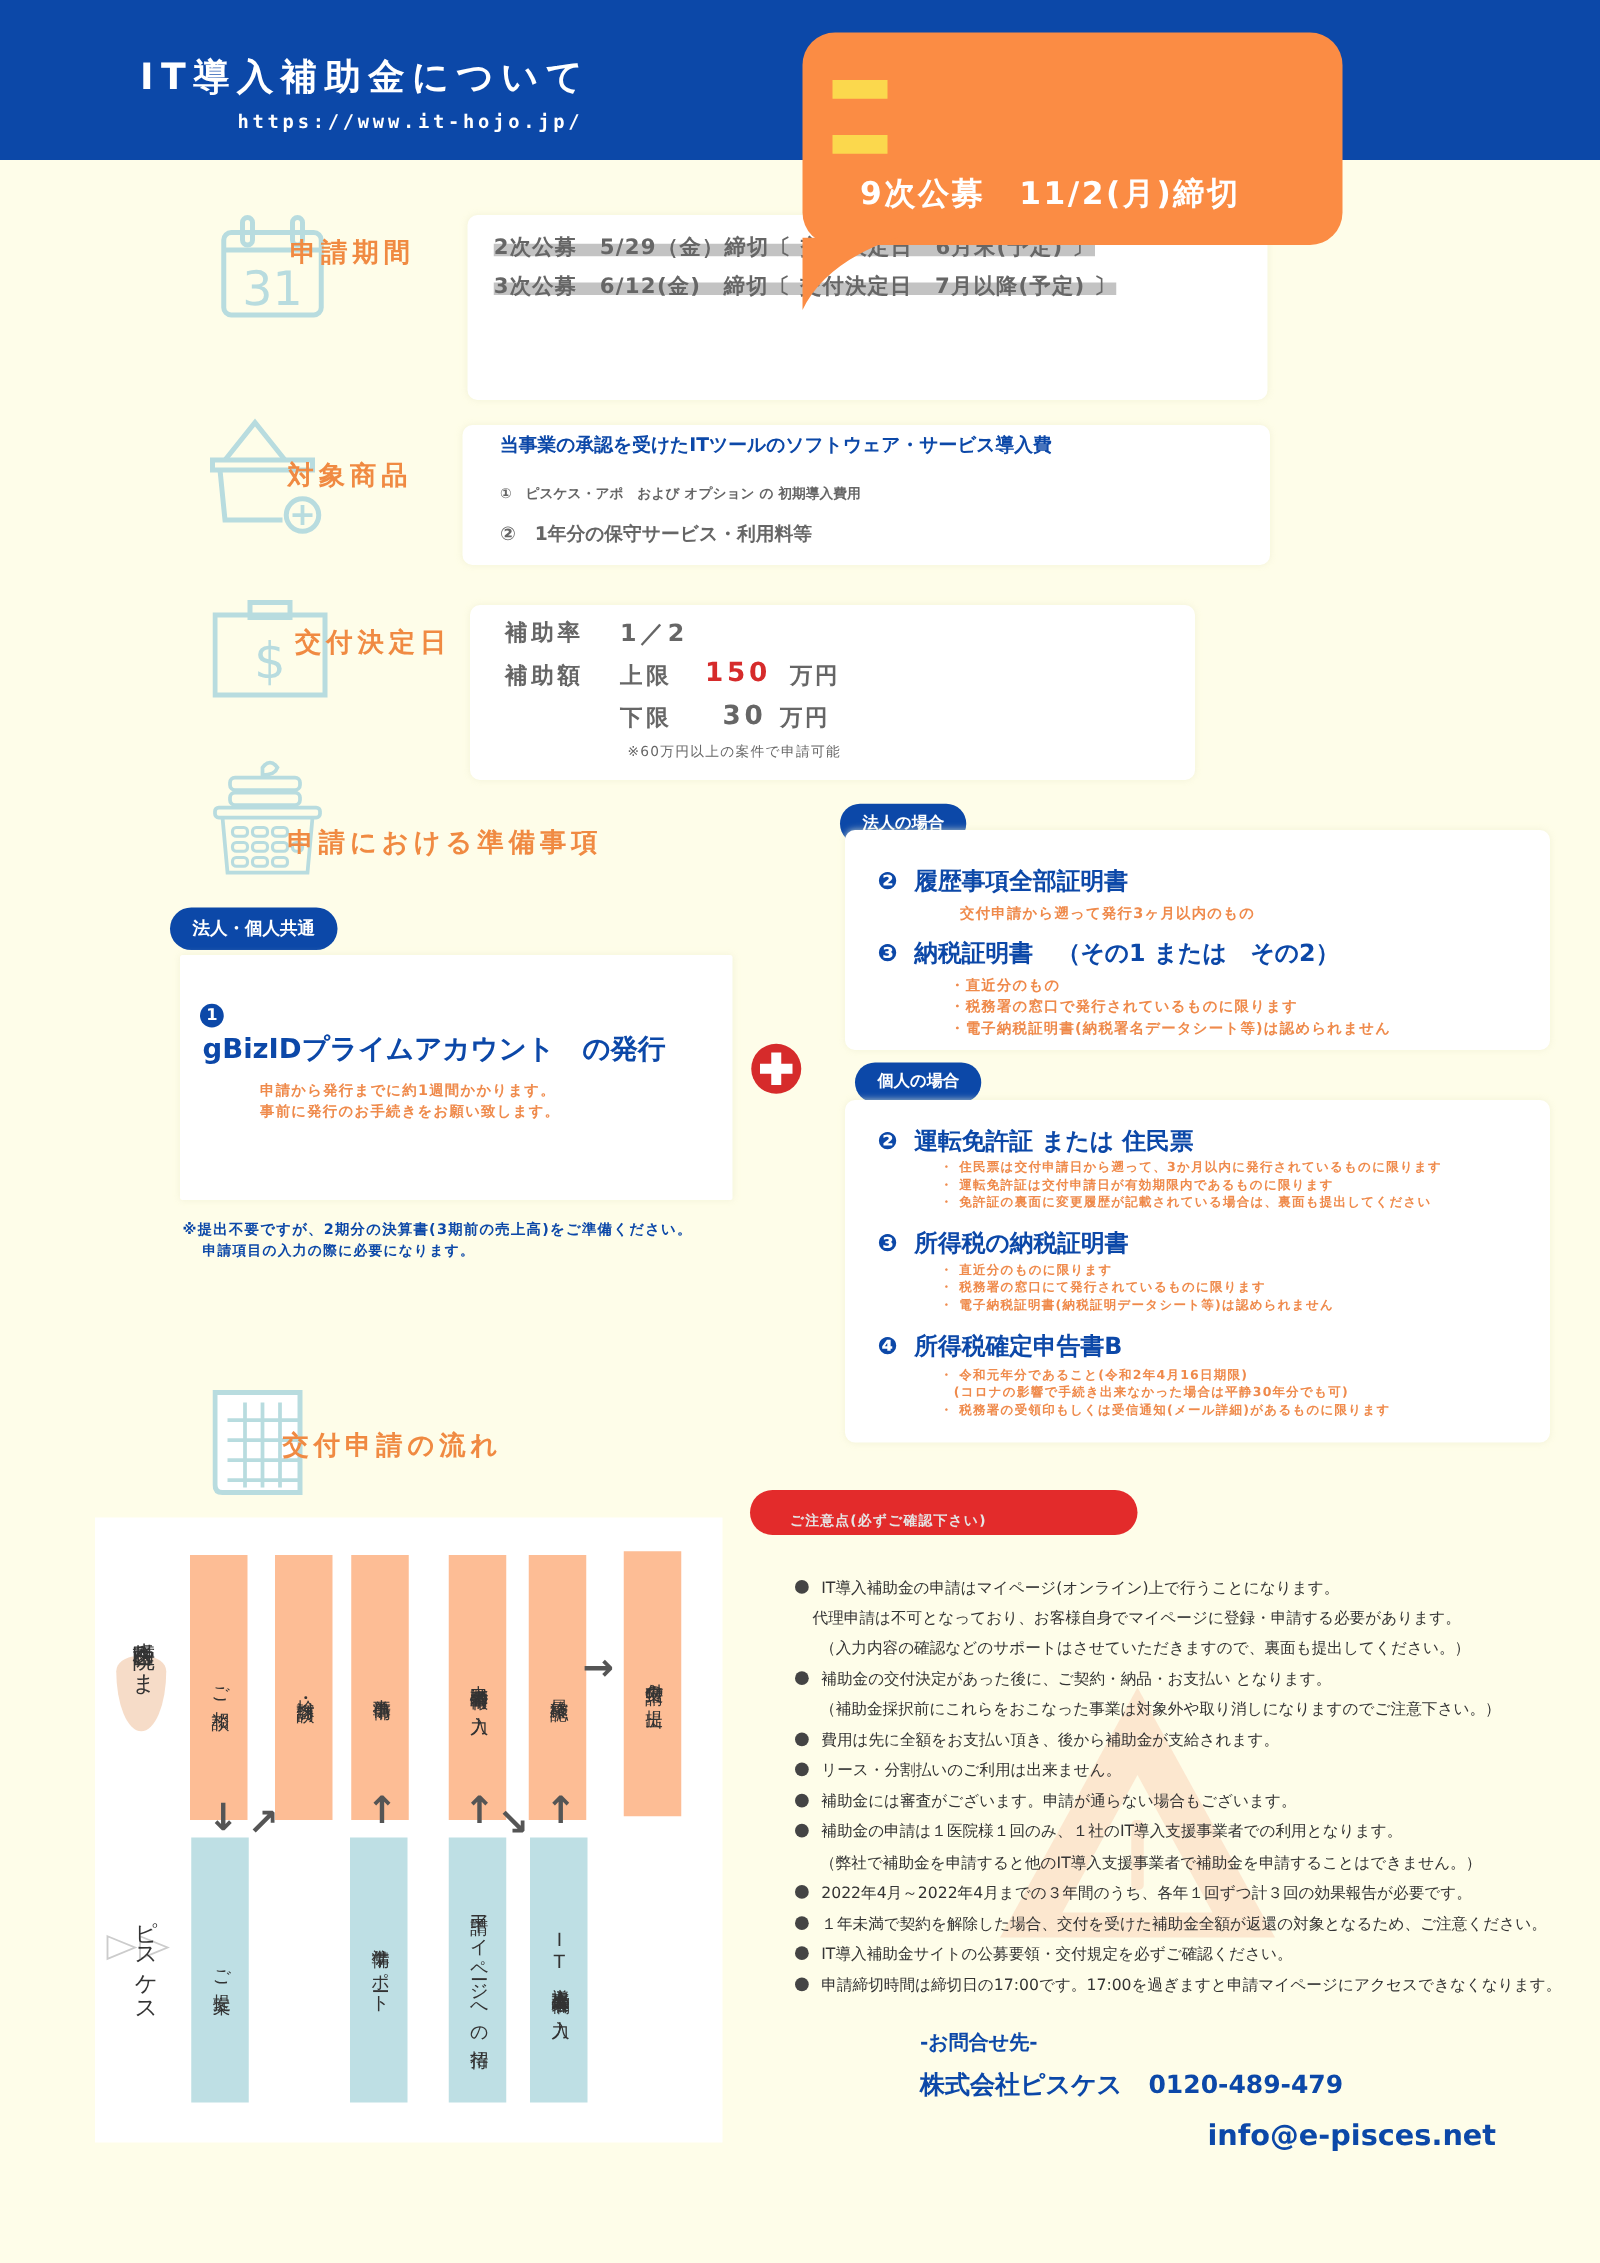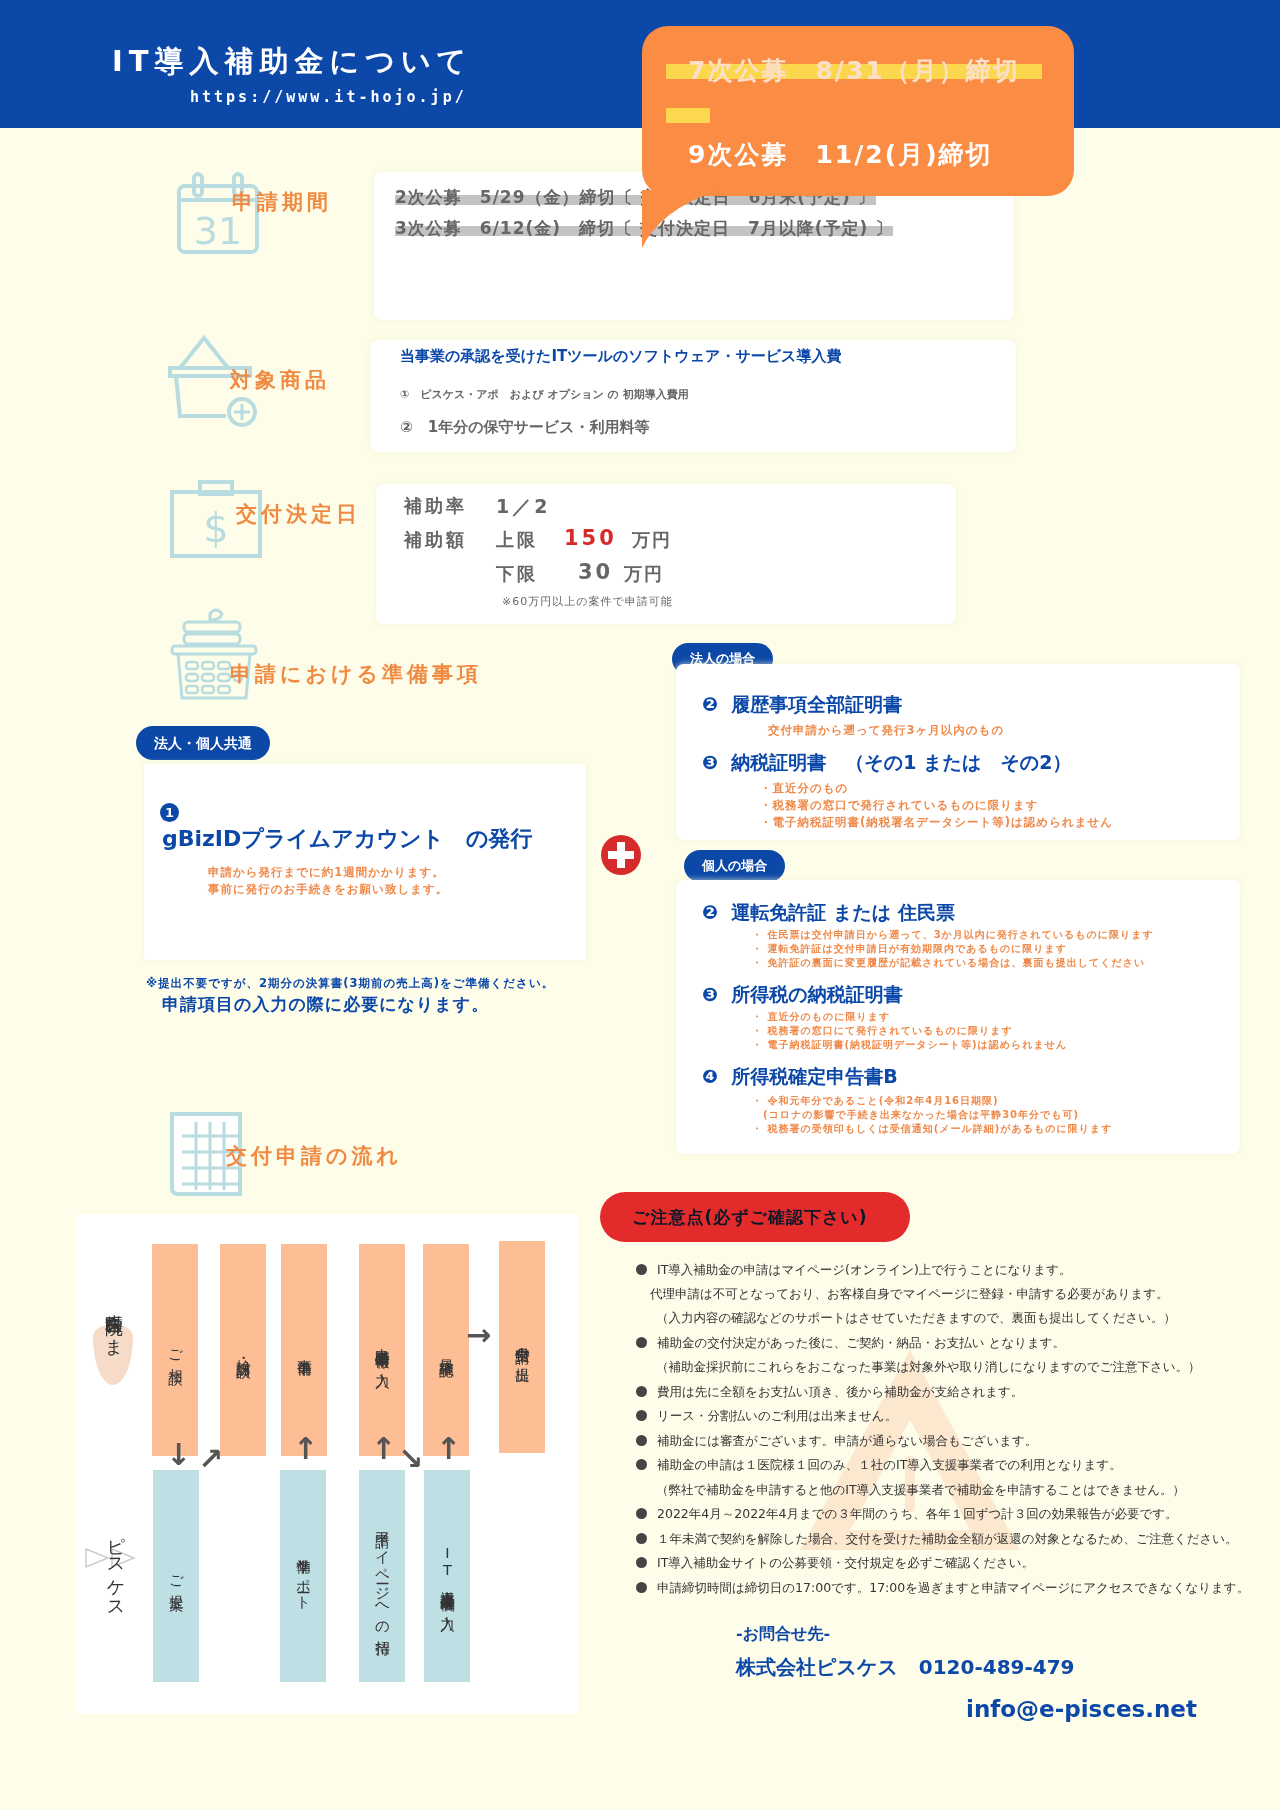--- a/index.html
+++ b/index.html
@@ -45,21 +45,21 @@
 
   
   .flow-bg { left: 76px; top: 1214px; width: 502px; height: 500px; background: #fff; }
   .flow-col { position: absolute; width: 46px; writing-mode: vertical-rl; text-orientation: upright; font-size: 14.5px; color: #333; display: flex; align-items: center; justify-content: center; letter-spacing: 1px; }
   .flow-top { background: #fdbd95; }
   .flow-bot { background: #bedfe4; }
   .flow-side { position: absolute; writing-mode: vertical-rl; text-orientation: upright; font-size: 18px; color: #333; letter-spacing: 1px; }
   .arrow { position: absolute; color: #555; font-size: 30px; font-weight: bold; line-height: 1; }
 
   
-  .caution-pill { left: 600px; top: 1192px; width: 310px; height: 50px; background: #e32b2b; border-radius: 25px; color: #0f172a; font-weight: bold; font-size: 17px; line-height: 50px; padding-left: 32px; letter-spacing: 1px; }
+  .caution-pill { left: 600px; top: 1192px; width: 310px; height: 36px; background: #e32b2b; border-radius: 25px; color: #e5e5e5; font-weight: bold; font-size: 11px; line-height: 50px; padding-left: 32px; letter-spacing: 1px; }
   .caution-item { left: 636px; font-size: 12.5px; color: #333; white-space: nowrap; line-height: 16px; }
   .caution-item .dot { display: inline-block; width: 11px; height: 11px; border-radius: 50%; background: #444; margin-right: 10px; vertical-align: -1px; }
   .caution-sub { left: 650px; font-size: 12.5px; color: #333; white-space: nowrap; }
 
   .warn-bg { left: 800px; top: 1350px; width: 0; height: 0;
     border-left: 110px solid transparent; border-right: 110px solid transparent; border-bottom: 200px solid rgba(250,190,160,.35); }
   .warn-bg-inner { left: 850px; top: 1420px; width: 0; height: 0;
     border-left: 60px solid transparent; border-right: 60px solid transparent; border-bottom: 110px solid #fefde9; }
 
   .contact-label { left: 736px; top: 1624px; color: #0c48a8; font-weight: bold; font-size: 16px; }
@@ -85,21 +85,21 @@
 <div class="abs card" style="left:374px;top:172px;width:640px;height:148px"></div>
 <div class="abs period-row" style="top:186px"><span class="gray-strike"></span><span style="position:relative">2次公募　5/29（金）締切〔 交付決定日　6月末(予定) 〕</span></div>
 <div class="abs period-row" style="top:217px"><span class="gray-strike"></span><span style="position:relative">3次公募　6/12(金)　締切〔 交付決定日　7月以降(予定) 〕</span></div>
 <div class="abs period-row" style="top:248px"><span class="gray-strike"></span></div>
 <div class="abs period-row" style="top:279px"><span class="gray-strike"></span></div>
 
 <div class="abs bubble"></div>
 <svg class="abs" style="left:640px;top:190px" width="80" height="60" viewBox="0 0 80 60">
   <path d="M2 0 L2 58 Q20 20 78 0 Z" fill="#fb8c44"></path>
 </svg>
-<div class="abs bubble-line struck" style="top:54px"><span class="strike-yellow"></span><span style="position:relative">7次公募　8/31（月）締切</span></div>
+<div class="abs bubble-line struck" style="top:54px"><span class="strike-yellow"></span></div>
 <div class="abs bubble-line struck" style="top:98px"><span class="strike-yellow"></span></div>
 <div class="abs bubble-line" style="top:138px">9次公募　11/2(月)締切</div>
 
 <svg class="abs" style="left:166px;top:332px" width="96" height="96" viewBox="0 0 96 96">
   <polyline points="14,36 38,6 62,36" fill="none" stroke="#b8dcdf" stroke-width="4"></polyline>
   <rect x="4" y="36" width="80" height="8" fill="none" stroke="#b8dcdf" stroke-width="4"></rect>
   <polyline points="10,44 14,84 60,84" fill="none" stroke="#b8dcdf" stroke-width="4"></polyline>
   <circle cx="76" cy="80" r="13" fill="none" stroke="#b8dcdf" stroke-width="4"></circle>
   <line x1="76" y1="72" x2="76" y2="88" stroke="#b8dcdf" stroke-width="3"></line>
   <line x1="68" y1="80" x2="84" y2="80" stroke="#b8dcdf" stroke-width="3"></line>
@@ -149,21 +149,21 @@
 </svg>
 <div class="abs sec-label" style="left:230px;top:660px">申請における準備事項</div>
 
 <div class="abs pill" style="left:136px;top:726px">法人・個人共通</div>
 <div class="abs card" style="left:144px;top:764px;width:442px;height:196px;border-radius:2px"></div>
 <div class="abs num-badge" style="left:160px;top:803px">1</div>
 <div class="abs req-title" style="left:162px;top:824px;font-size:22px">gBizIDプライムアカウント　の発行</div>
 <div class="abs req-note" style="left:208px;top:864px">申請から発行までに約1週間かかります。</div>
 <div class="abs req-note" style="left:208px;top:881px">事前に発行のお手続きをお願い致します。</div>
 <div class="abs" style="left:146px;top:976px;font-size:11.5px;font-weight:bold;color:#0c48a8;letter-spacing:1px;white-space:nowrap">※提出不要ですが、2期分の決算書(3期前の売上高)をご準備ください。</div>
-<div class="abs" style="left:162px;top:993px;font-size:17px;font-weight:bold;color:#0c48a8;letter-spacing:1px;white-space:nowrap">申請項目の入力の際に必要になります。</div>
+<div class="abs" style="left:162px;top:993px;font-size:11px;font-weight:bold;color:#0c48a8;letter-spacing:1px;white-space:nowrap">申請項目の入力の際に必要になります。</div>
 
 <svg class="abs" style="left:600px;top:834px" width="42" height="42" viewBox="0 0 42 42">
   <circle cx="21" cy="21" r="20" fill="#d62b2b"></circle>
   <rect x="17" y="8" width="8" height="26" fill="#fff"></rect>
   <rect x="8" y="17" width="26" height="8" fill="#fff"></rect>
 </svg>
 
 <div class="abs pill" style="left:672px;top:643px;height:32px;line-height:32px;font-size:13px">法人の場合</div>
 <div class="abs card" style="left:676px;top:664px;width:564px;height:176px"></div>
 <div class="abs req-title" style="left:702px;top:692px"><span>❷</span>&nbsp;&nbsp;<span>履歴事項全部証明書</span></div>

